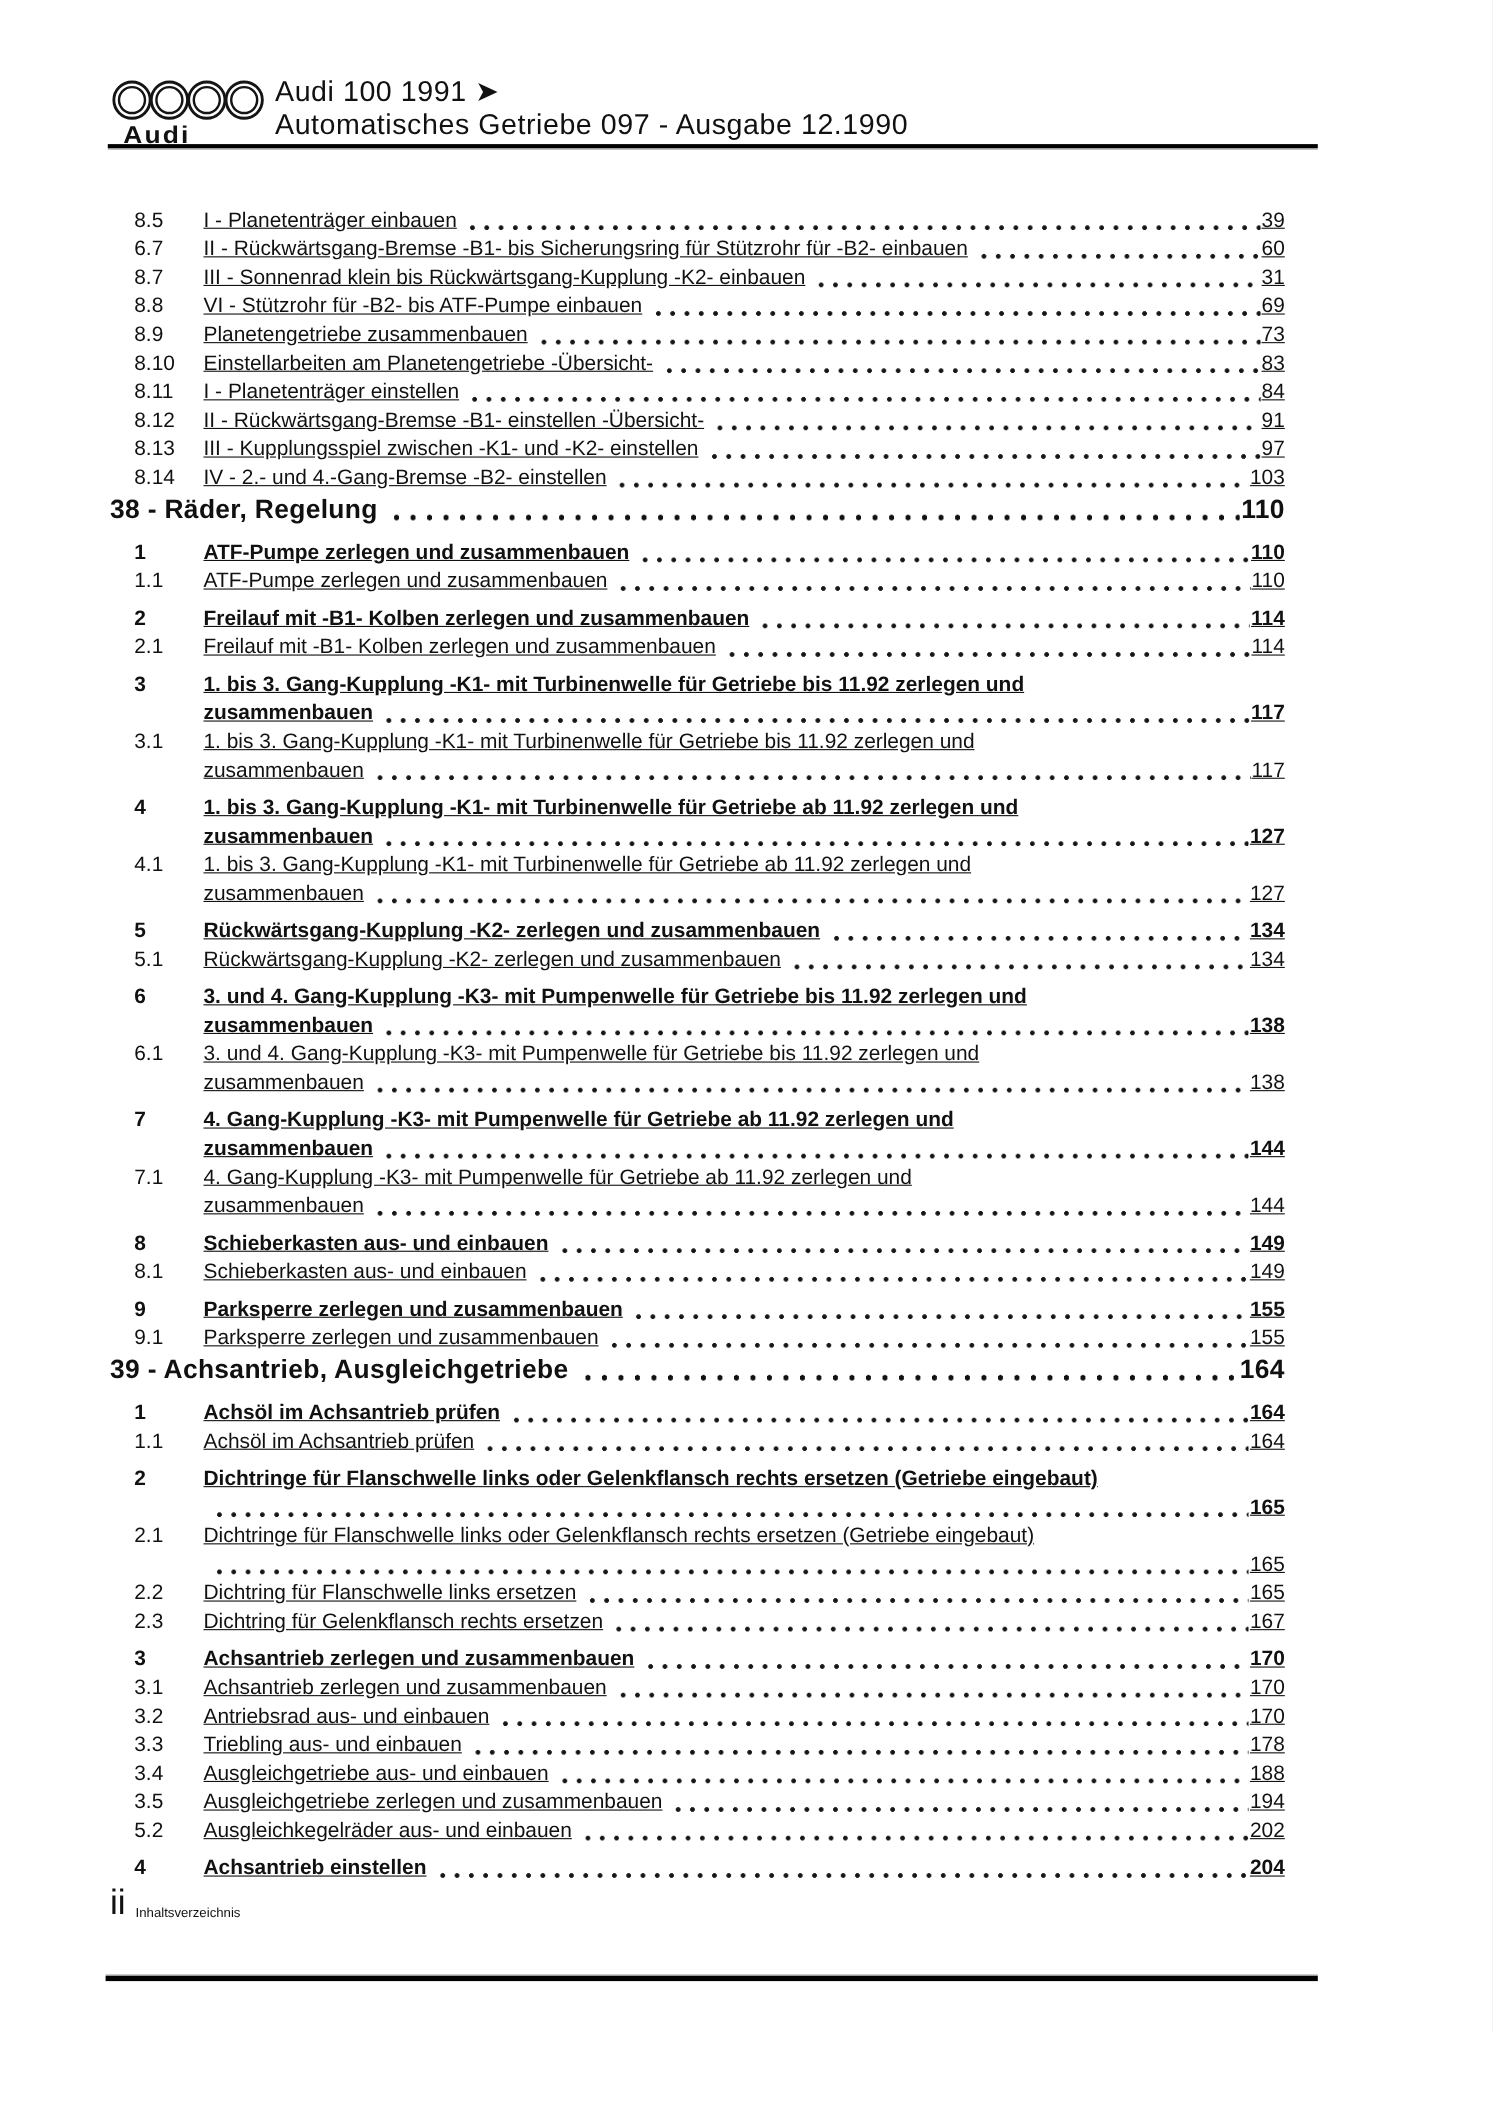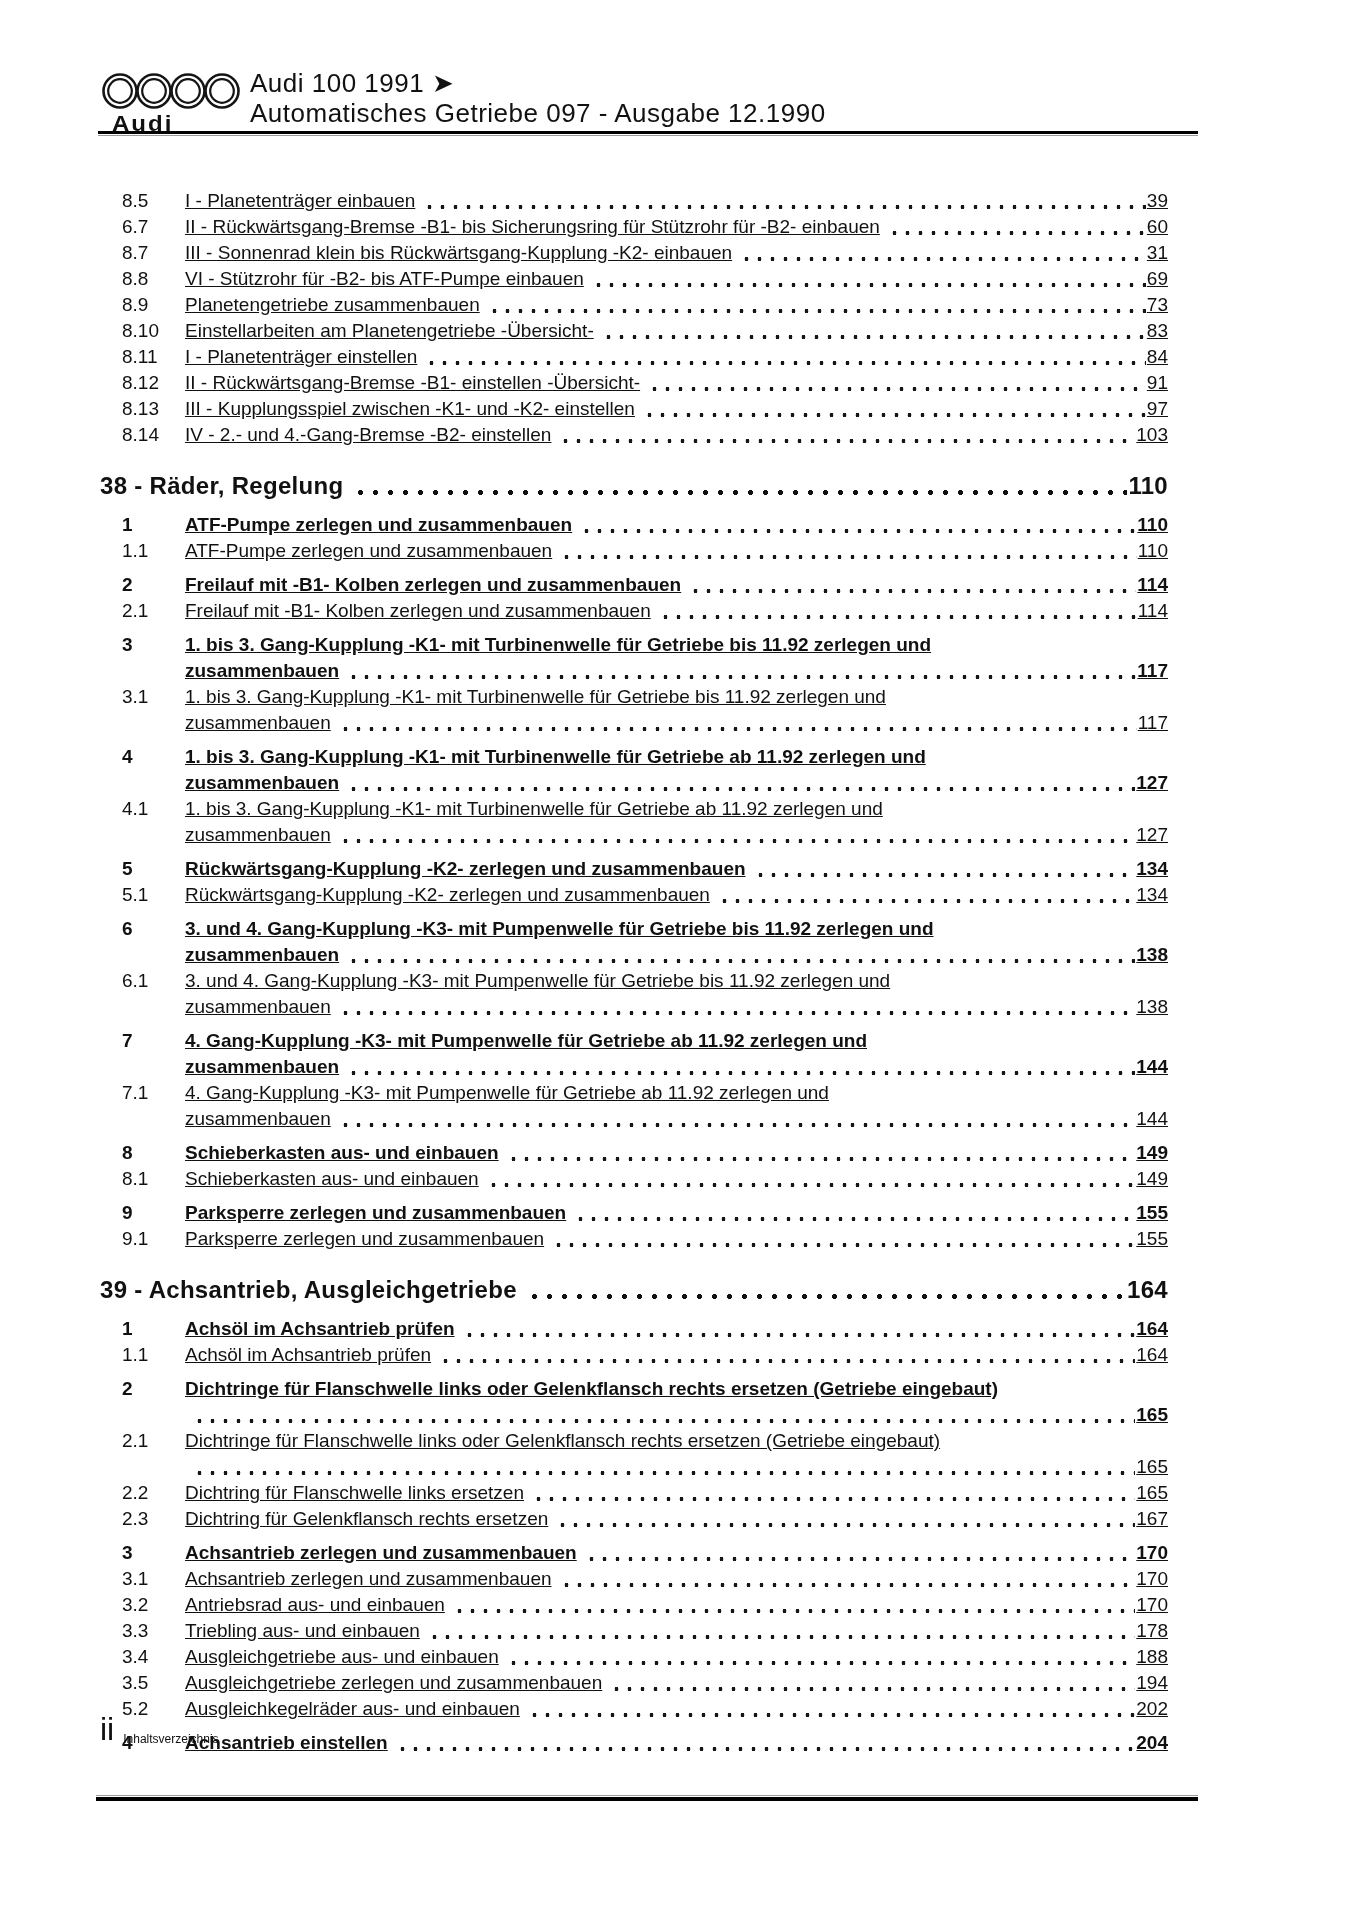--- a/index.html
+++ b/index.html
@@ -25,21 +25,21 @@
   .title-l2{font-size:26px;line-height:30px;letter-spacing:.5px;}
   .rule-top{
     position:absolute;left:98px;top:131px;width:1100px;height:5px;
     background:linear-gradient(#000 0 62%,#fff 62% 78%,#9a9a9a 78% 100%);
   }
   
   .toc{position:absolute;left:100px;top:188px;width:1068px;font-size:19px;}
   .chapter{
     display:flex;align-items:baseline;
     font-size:24px;font-weight:700;line-height:32px;
-    margin-top:22px;margin-bottom:10px;
+    margin-bottom:10px;
     letter-spacing:.3px;
   }
   .item{display:flex;padding-left:22px;line-height:26px;}
   .item.group-start{margin-top:8px;}
   .item.bold{font-weight:700;}
   .item .num{width:63px;flex:0 0 63px;}
   .item .body{flex:1;min-width:0;}
   .tocline{display:flex;align-items:baseline;text-decoration:underline;}
   .leader{
     flex:1;height:18px;align-self:flex-end;

